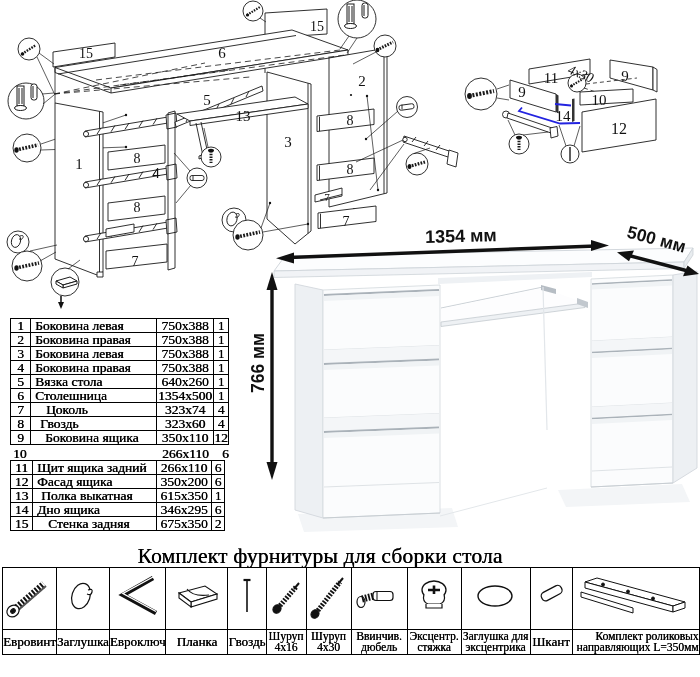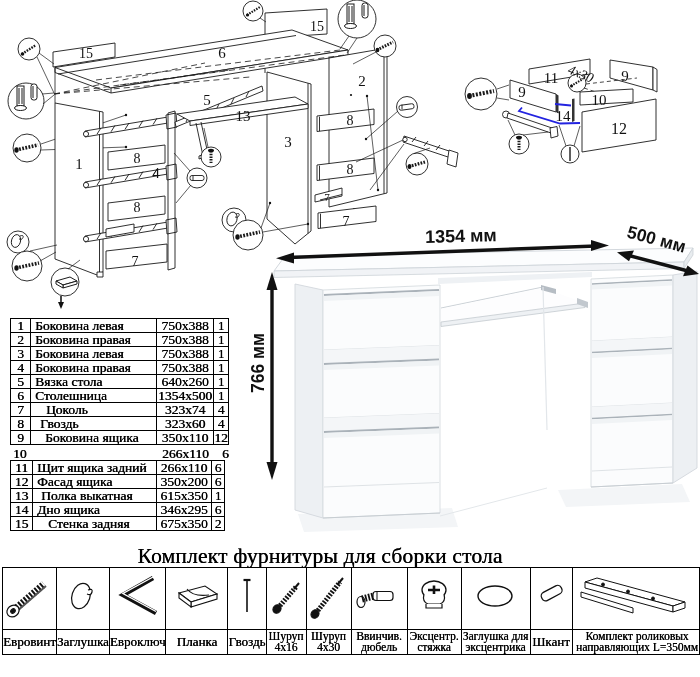--- a/index.html
+++ b/index.html
@@ -670,18 +670,18 @@
     <td class="nm">Заглушка</td>
     <td class="nm">Евроключ</td>
     <td class="nm">Планка</td>
     <td class="nm">Гвоздь</td>
     <td class="nm nm2">Шуруп<br>4х16</td>
     <td class="nm nm2">Шуруп<br>4х30</td>
     <td class="nm nm2">Ввинчив.<br>дюбель</td>
     <td class="nm nm2">Эксцентр.<br>стяжка</td>
     <td class="nm nm2">Заглушка для<br>эксцентрика</td>
     <td class="nm">Шкант</td>
-    <td class="nm nm2" style="text-align:center;padding-left:3px;">Комплект роликовых<br>направляющих L=350мм</td>
+    <td class="nm nm2" style="text-align:right;padding-left:3px;">Комплект роликовых<br>направляющих L=350мм</td>
   </tr>
 </tbody>
     </table>
 
 </div>
 
 </body></html>

